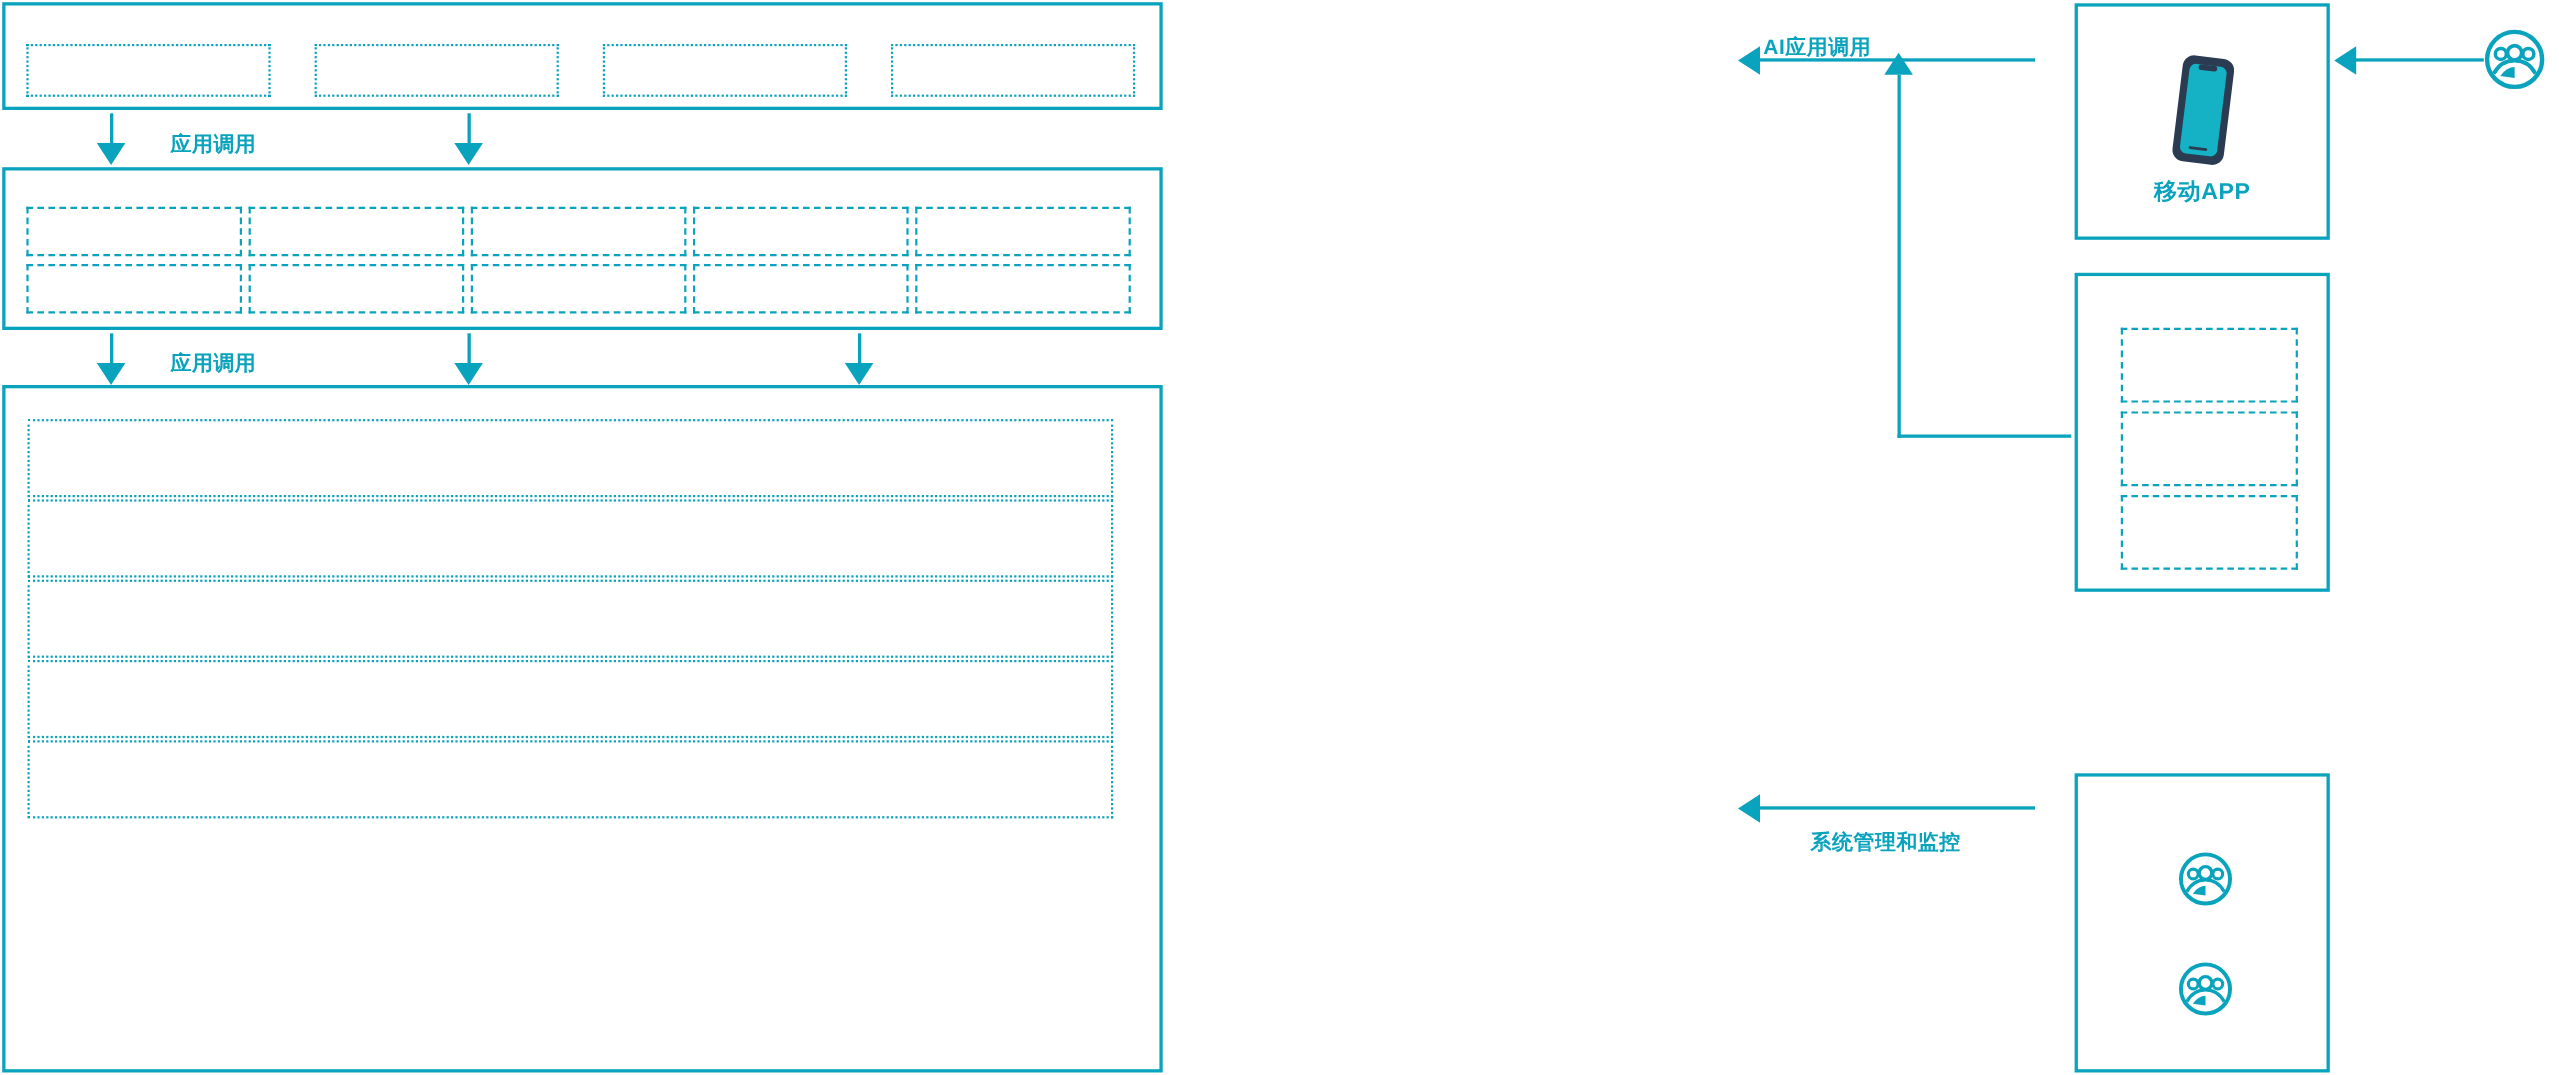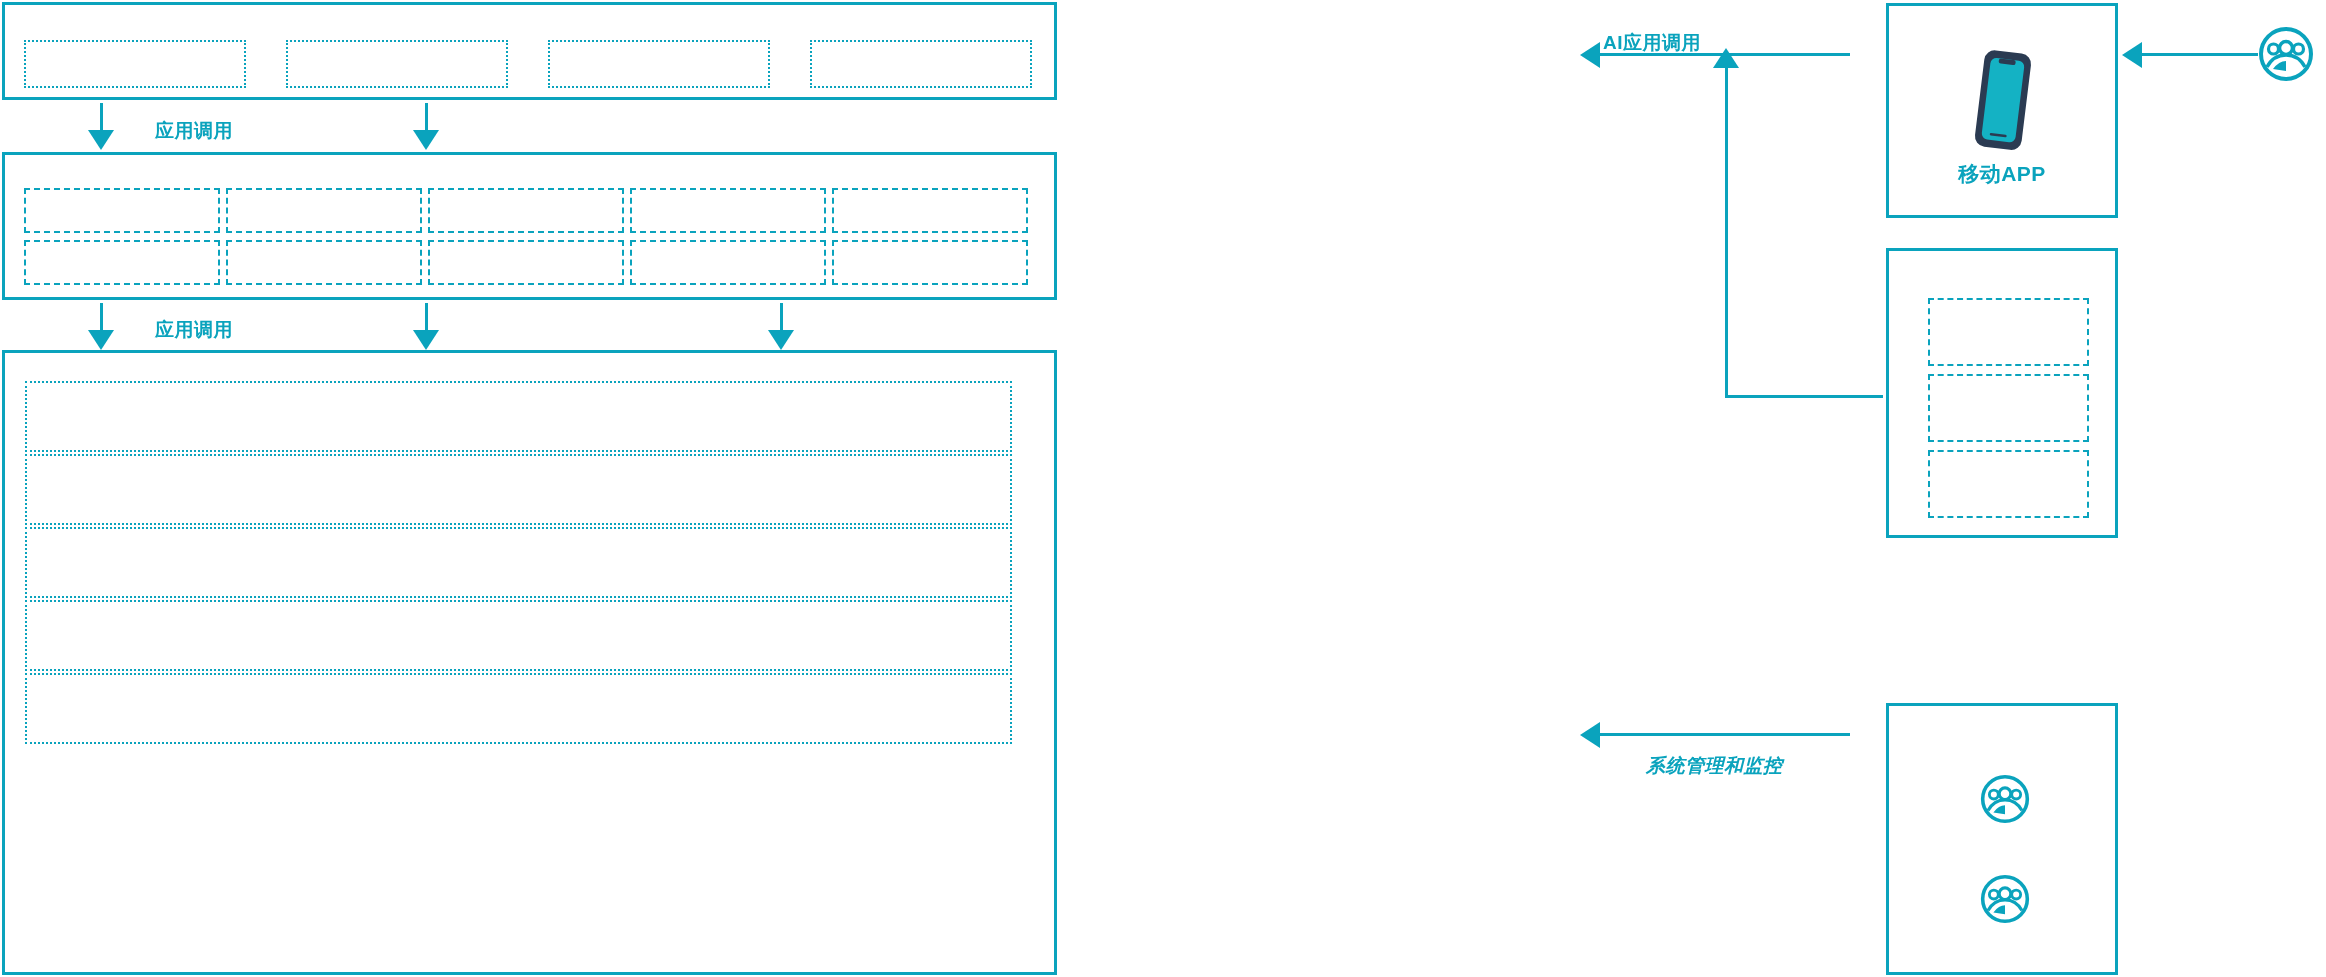--- a/index.html
+++ b/index.html
@@ -189,21 +189,21 @@
   </div>
 
   <div class="solid-box" style="left:1886px; top:248px; width:232px; height:290px;"></div>
 
   <div class="dash-box" style="left:1928px; top:298px; width:161px; height:68px;"></div>
   <div class="dash-box" style="left:1928px; top:374px; width:161px; height:68px;"></div>
   <div class="dash-box" style="left:1928px; top:450px; width:161px; height:68px;"></div>
 
   <div class="h-line" style="left:1600px; top:733px; width:250px;"></div>
   <div class="arrow-left" style="left:1580px; top:722px;"></div>
-  <div class="label" style="left:1646px; top:753px;font-style:italic;">系统管理和监控</div>
+  <div class="label" style="left:1646px; top:753px;">系统管理和监控</div>
 
   <div class="solid-box" style="left:1886px; top:703px; width:232px; height:272px;"></div>
 
   <div class="icon-wrap" style="left:1980px; top:774px;">
     <svg width="50" height="50" viewBox="0 0 56 56" xmlns="http://www.w3.org/2000/svg">
       <circle cx="28" cy="28" r="25" fill="none" stroke="#0aa3bd" stroke-width="4"></circle>
       <circle cx="28" cy="22" r="6.5" fill="none" stroke="#0aa3bd" stroke-width="3.5"></circle>
       <circle cx="15.5" cy="23" r="5" fill="none" stroke="#0aa3bd" stroke-width="3.2"></circle>
       <circle cx="40.5" cy="23" r="5" fill="none" stroke="#0aa3bd" stroke-width="3.2"></circle>
       <path d="M9 41 q6.5 -12 19 -12 q12.5 0 19 12" fill="none" stroke="#0aa3bd" stroke-width="3.5"></path>

